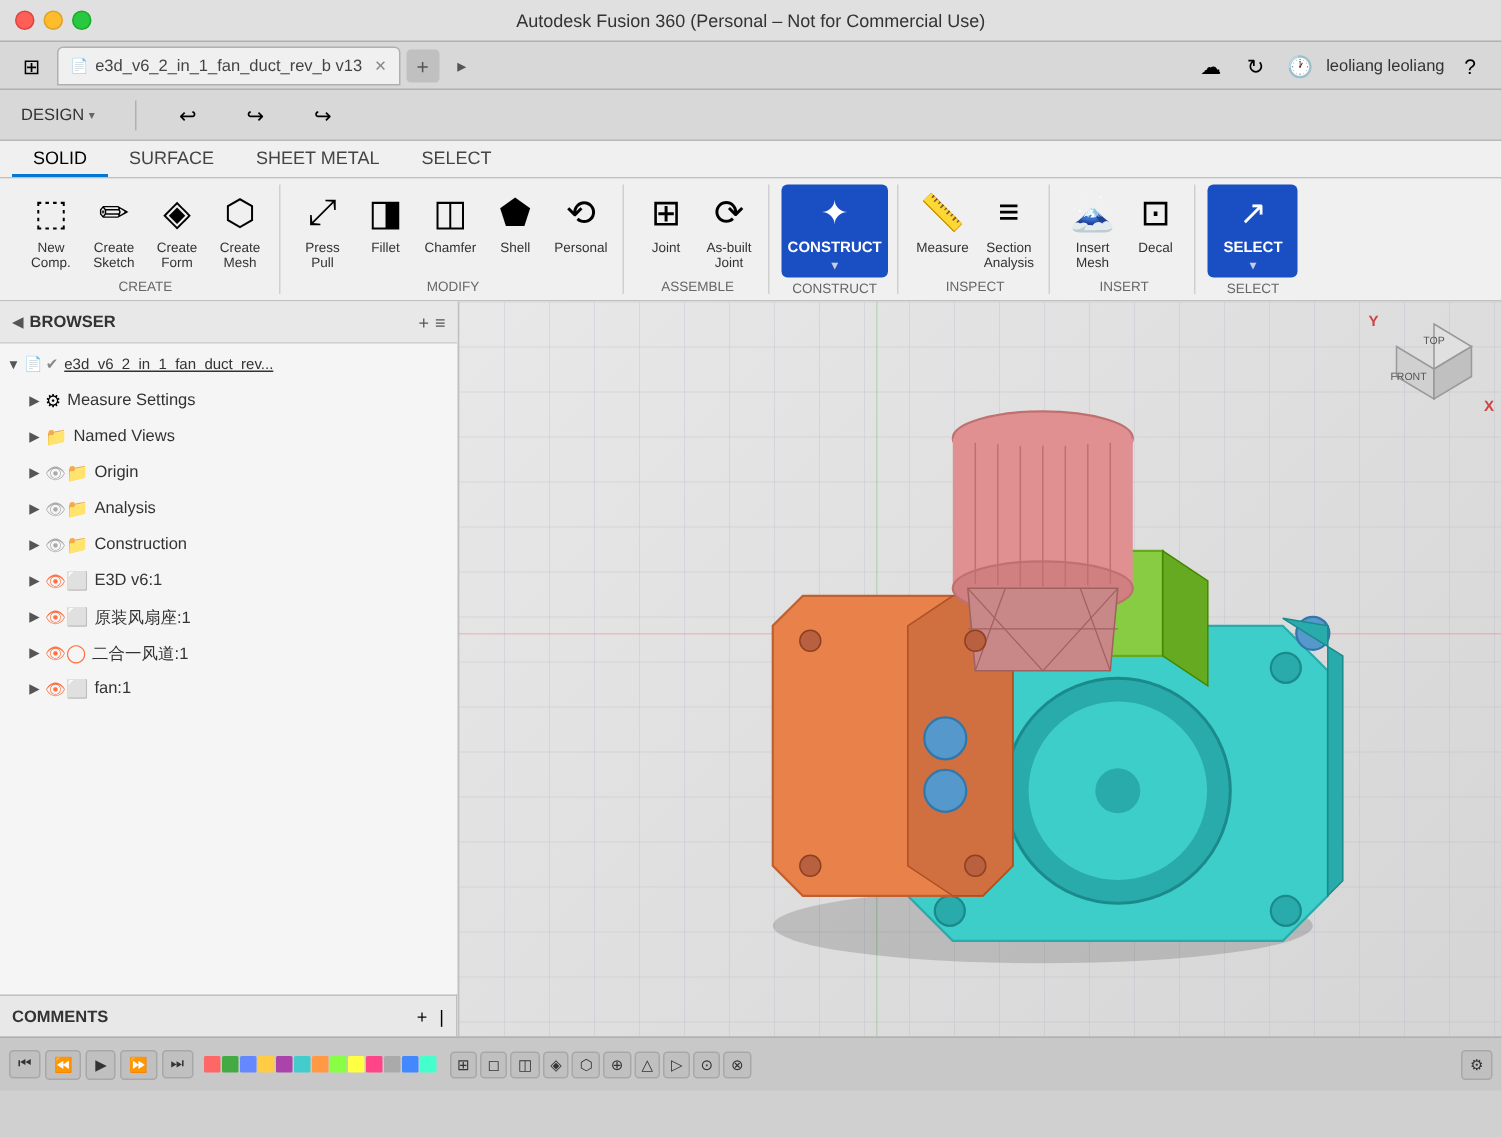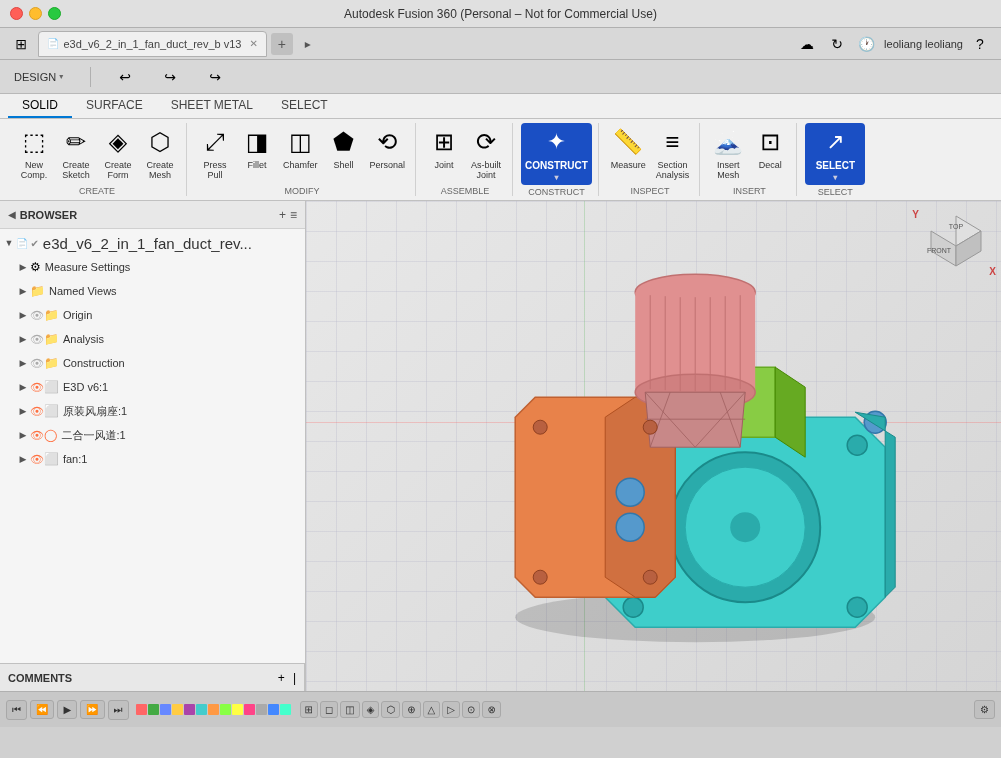--- a/index.html
+++ b/index.html
@@ -307,21 +307,21 @@
         <span class="ba-btn">+</span>
         <span class="ba-btn">≡</span>
       </div>
     </div>
     <div class="browser-tree">
 
       <div class="tree-item" style="padding-left:2px;">
         <span class="expand">▼</span>
         <span style="font-size:10px; color:#888;">📄</span>
         <span style="font-size:10px; color:#888; margin-left:2px;">✔</span>
-        <span class="item-label" style="font-size:15px;">e3d_v6_2_in_1_fan_duct_rev...</span>
+        <span class="item-label" style="font-size:10px;text-decoration:underline;">e3d_v6_2_in_1_fan_duct_rev...</span>
       </div>
 
       <div class="tree-item" style="padding-left:16px;">
         <span class="expand">▶</span>
         <span style="font-size:12px;">⚙</span>
         <span class="item-label">Measure Settings</span>
       </div>
 
       <div class="tree-item" style="padding-left:16px;">
         <span class="expand">▶</span>

